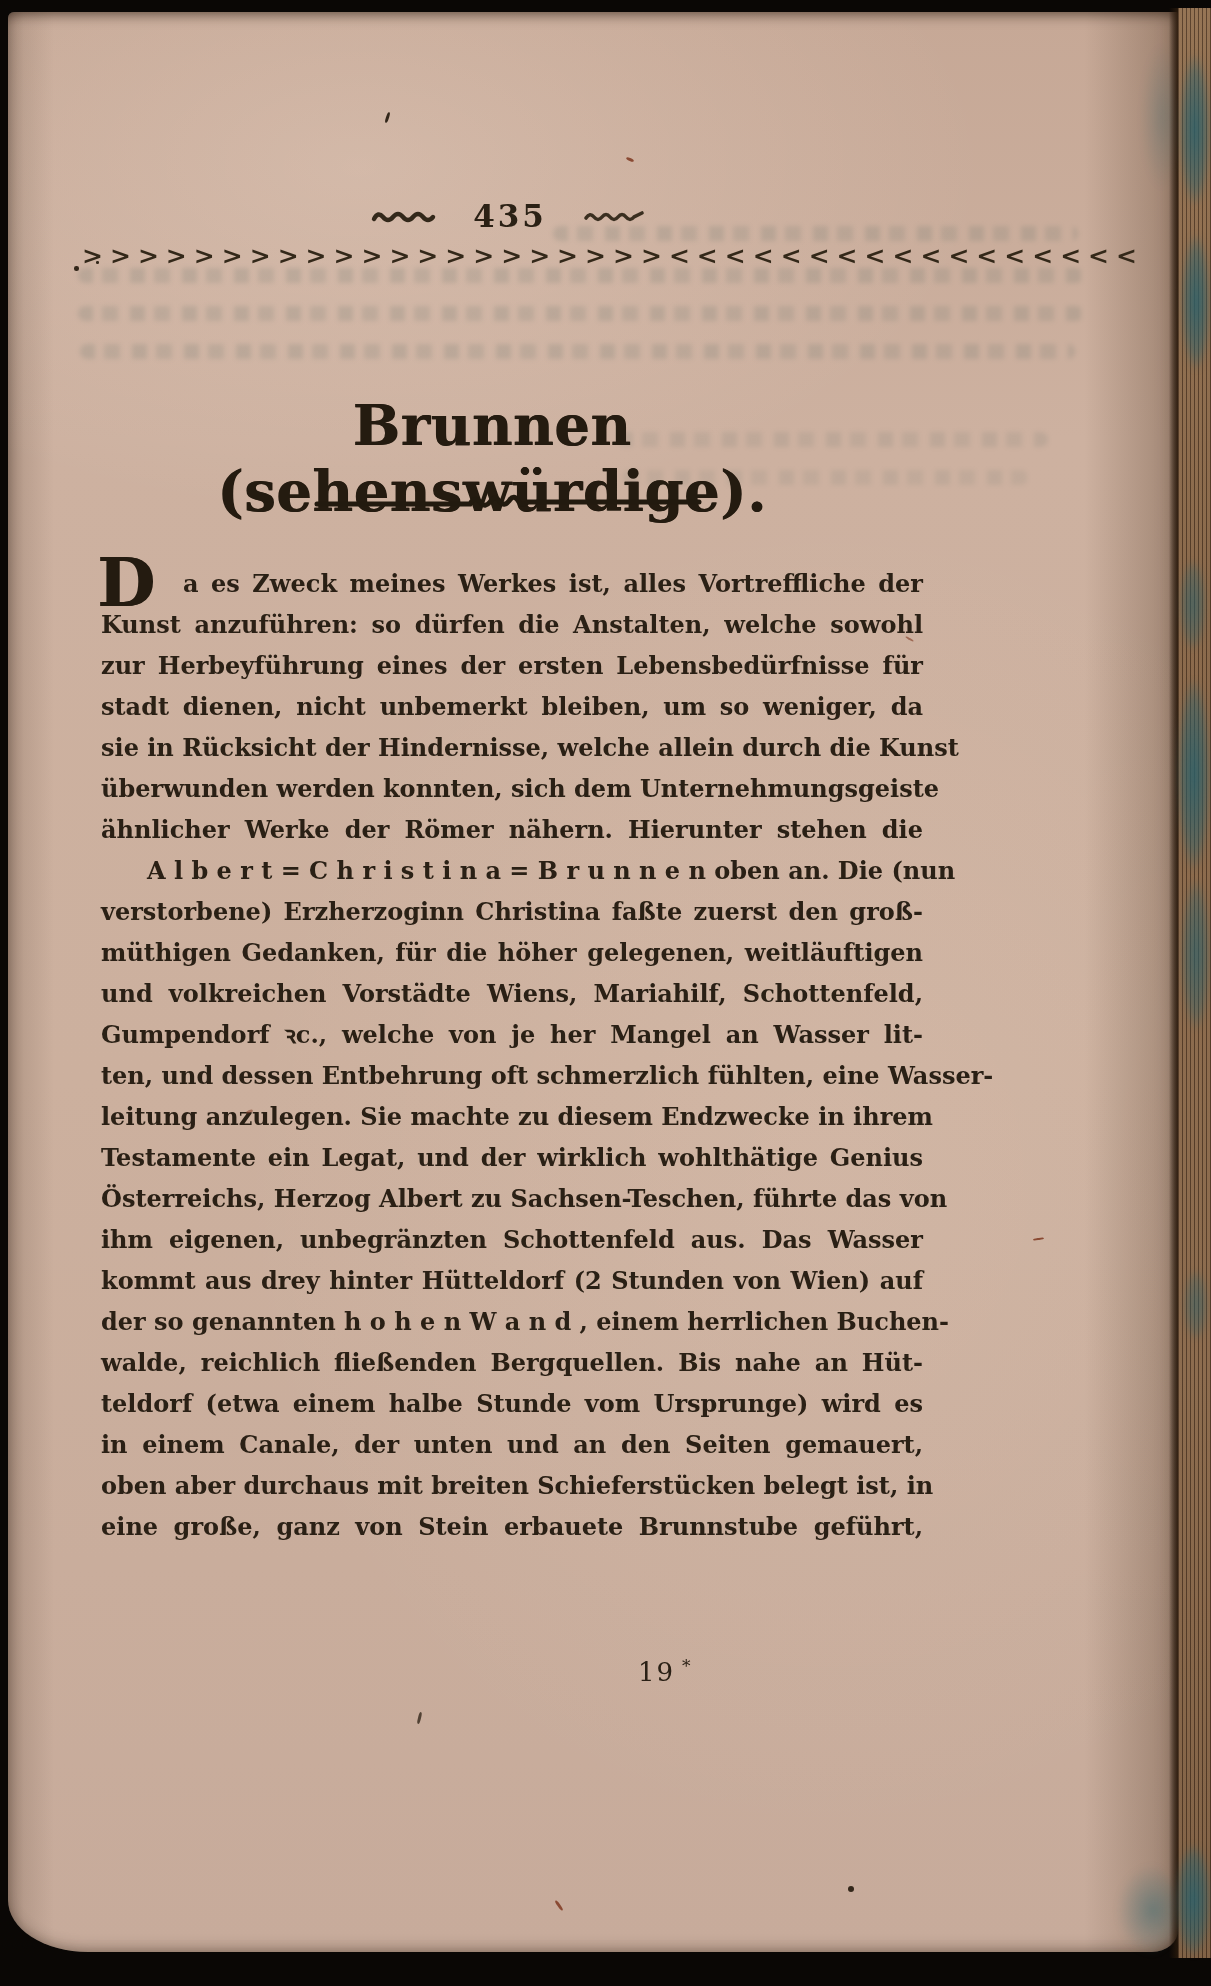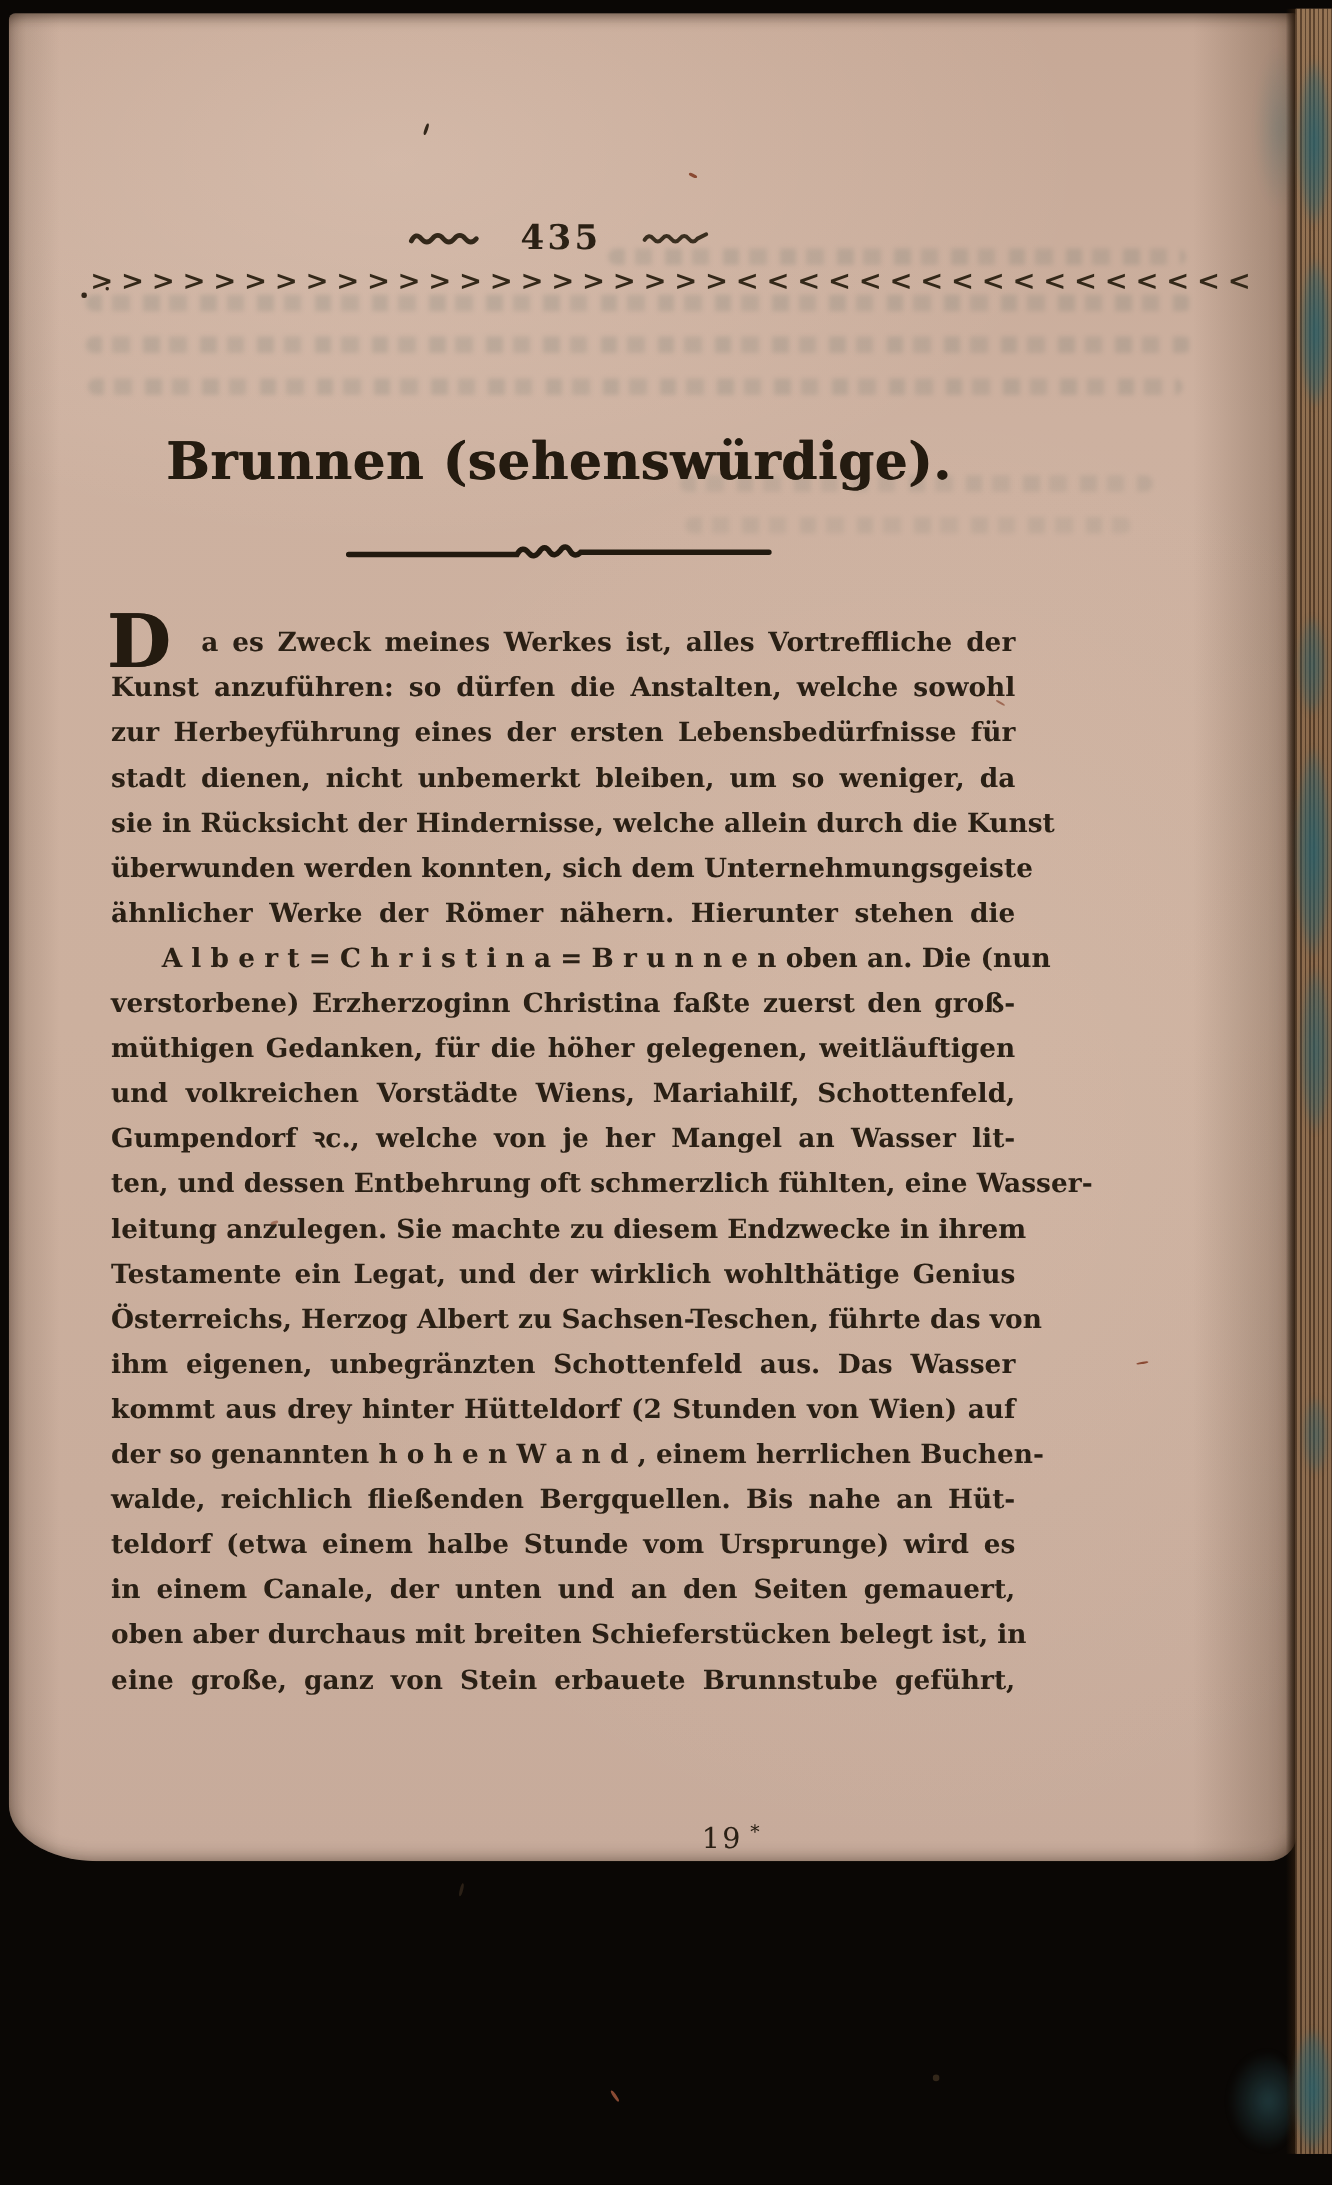--- a/index.html
+++ b/index.html
@@ -1,19 +1,19 @@
 <!DOCTYPE html>
 <html><head>
 <meta charset="utf-8">
 <style>
   html,body{margin:0;padding:0;background:#090603;}
   #screen{position:relative;width:1211px;height:1986px;background:#0a0705;overflow:hidden;
           font-family:"DejaVu Serif", serif;}
   
-  .paper{position:absolute;left:8px;top:12px;width:1170px;height:1680px;
+  .paper{position:absolute;left:8px;top:12px;width:1170px;height:1940px;
     background:
       radial-gradient(ellipse 900px 500px at 30% 8%, rgba(255,240,228,.20), rgba(0,0,0,0) 70%),
       radial-gradient(ellipse 800px 900px at 70% 60%, rgba(255,236,220,.10), rgba(0,0,0,0) 75%),
       linear-gradient(90deg, rgba(74,54,40,.38) 0px, rgba(74,54,40,.14) 16px, rgba(74,54,40,0) 46px),
       linear-gradient(90deg, rgba(0,0,0,0) 92%, rgba(70,46,26,.30) 99.2%, rgba(50,32,18,.55) 100%),
       linear-gradient(180deg,#c6a896 0%, #cdb1a0 22%, #ccb09e 55%, #c9ad9c 80%, #c7ab9b 100%);
     border-radius:6px 2px 26px 80px / 6px 2px 22px 52px;
     box-shadow: inset 0 9px 13px -7px rgba(32,19,8,.6),
                 inset -12px 0 20px -12px rgba(45,28,14,.55),
                 inset 0 -10px 16px -10px rgba(32,19,8,.45);
@@ -24,22 +24,22 @@
                rgba(96,110,102,.48) 24px 40px, rgba(96,110,102,0) 40px 52px);}
   
   .page-header{position:absolute;left:85px;top:186px;width:830px;height:36px;
     display:flex;align-items:center;justify-content:center;gap:36px;}
   .page-number{font-weight:700;font-size:31px;letter-spacing:3px;color:#2b2115;}
   
   .arrow-row{position:absolute;left:80px;top:226px;width:1050px;height:34px;
     display:flex;justify-content:center;align-items:center;
     font-weight:700;font-size:25px;letter-spacing:7px;color:#332819;white-space:nowrap;}
   
-  .heading{position:absolute;left:85px;top:380px;width:830px;text-align:center;
-    font-weight:700;font-size:47px;letter-spacing:.5px;color:#241b10;
+  .heading{position:absolute;left:69px;top:380px;width:830px;text-align:center;
+    font-weight:700;font-size:56px;letter-spacing:.5px;color:#241b10;
     text-shadow:.6px 0 0 #241b10;}
   .rule-wrap{position:absolute;left:85px;top:482px;width:830px;text-align:center;}
   
   .body-text{position:absolute;left:93px;top:551px;width:822px;}
   .body-line{position:relative;height:41px;line-height:41px;width:822px;box-sizing:border-box;
     font-weight:700;font-size:24px;color:#2a2015;white-space:nowrap;
     text-align:justify;text-align-last:justify;}
   .first-line{padding-left:82px;}
   .indent-line{padding-left:46px;}
   .drop-cap{position:absolute;left:-4px;top:-14px;font-weight:700;font-size:67px;line-height:67px;

